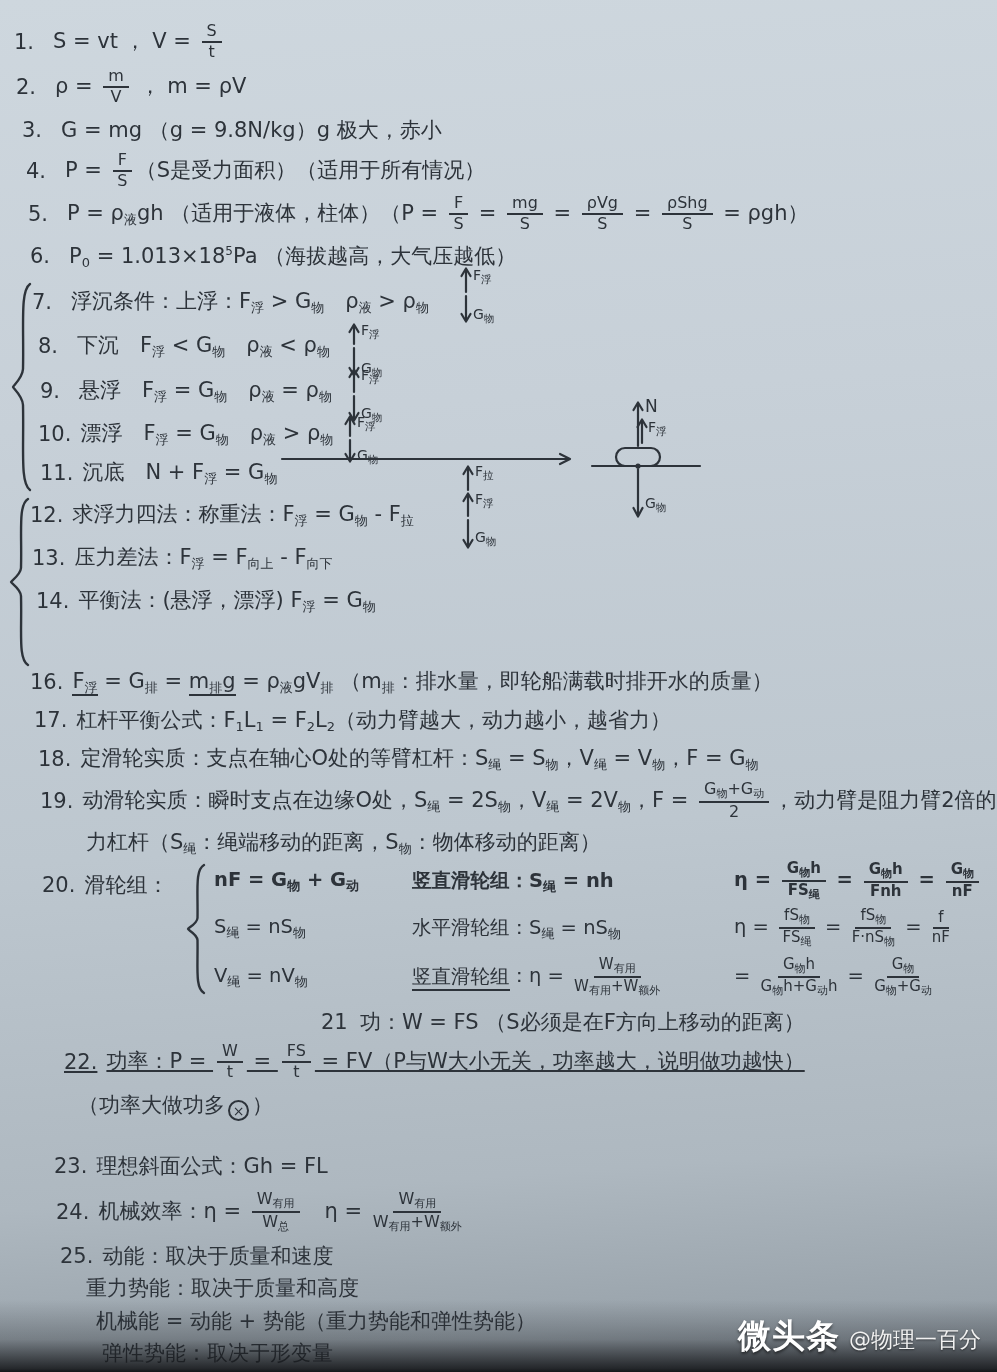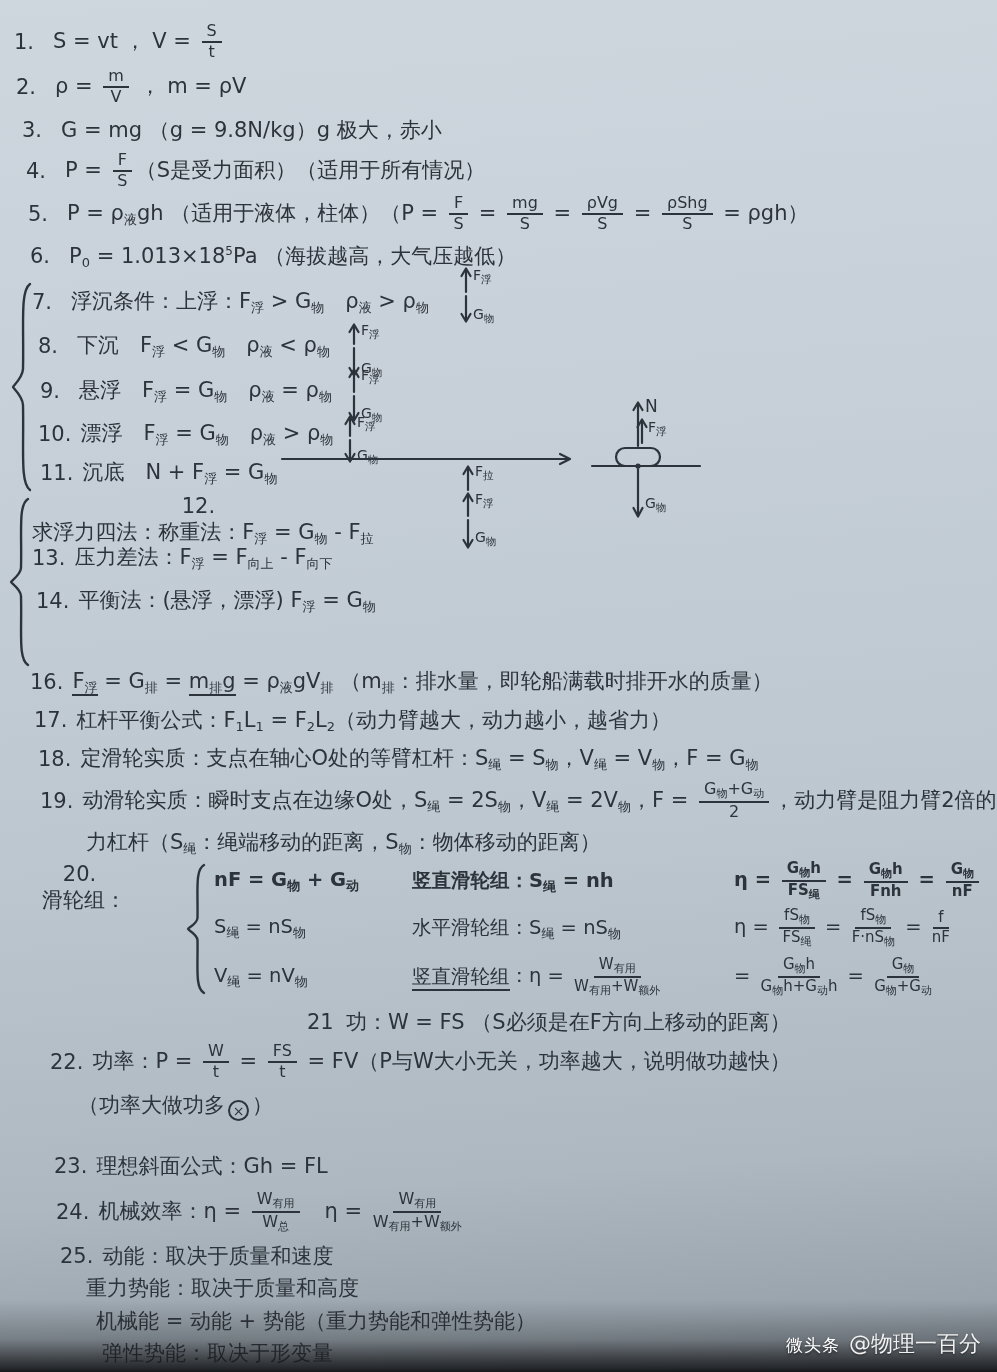--- a/index.html
+++ b/index.html
@@ -31,21 +31,21 @@
   .cell.c1{width:322px}
   
   .anno{position:absolute;overflow:visible;z-index:2}
   .anno line,.anno path{stroke:var(--ink,#2d333a);stroke-width:2.2;fill:none;stroke-linecap:round;stroke-linejoin:round}
   .anno circle{fill:var(--ink,#2d333a);stroke:none}
   .anno text{fill:var(--ink,#2d333a);font-family:"DejaVu Sans",sans-serif;font-size:14px}
   .anno text .tsub{font-size:10.5px}
   .brace path{stroke:var(--ink,#2d333a);stroke-width:2.4;fill:none;stroke-linecap:round}
   
   .wm{position:absolute;right:16px;bottom:13px;display:flex;align-items:baseline;gap:9px;z-index:5}
-  .wm .brand{font-size:17px;font-weight:normal;color:#ffffff;text-shadow:0 2px 3px rgba(0,0,0,.55);letter-spacing:1px}
+  .wm .brand{font-size:33px;font-weight:bold;color:#ffffff;text-shadow:0 2px 3px rgba(0,0,0,.55);letter-spacing:1px}
   .wm .handle{font-size:22px;color:#f1f1f1;text-shadow:0 1px 2px rgba(0,0,0,.5)}
 </style>
 </head>
 <body>
 
 <div class="page" style="--ink: #2d333a;">
 
   <svg class="anno brace" style="left:8px;top:281px" width="26" height="212" viewBox="0 0 26 212">
     <path d="M22 3 C12 10 16 44 15 88 C14.5 97 5 105 5 106 C5 107 14.5 115 15 124 C16 168 12 202 22 209"></path>
   </svg>
@@ -119,21 +119,21 @@
       <div class="line" style="height: 40px; margin-left: 6px;">
         <span class="num">10.</span>
         <span class="content"><span class="tx">漂浮　F</span><span class="sb">浮</span><span class="tx"> = G</span><span class="sb">物</span><span class="tx">　ρ</span><span class="sb">液</span><span class="tx"> &gt; ρ</span><span class="sb">物</span></span>
       </div>
       <div class="line" style="height: 38px; margin-left: 8px;">
         <span class="num">11.</span>
         <span class="content"><span class="tx">沉底　N + F</span><span class="sb">浮</span><span class="tx"> = G</span><span class="sb">物</span></span>
       </div>
     </div>
   <div class="blk" data-block="b3" style="left:30px;top:494px">
-      <div class="line" style="height: 42px; flex-direction: column;">
+      <div class="line" style="height: 42px;">
         <span class="num">12.</span>
         <span class="content"><span class="tx">求浮力四法：称重法：F</span><span class="sb">浮</span><span class="tx"> = G</span><span class="sb">物</span><span class="tx"> - F</span><span class="sb">拉</span></span>
       </div>
       <div class="line" style="height: 44px; margin-left: 2px;">
         <span class="num">13.</span>
         <span class="content"><span class="tx">压力差法：F</span><span class="sb">浮</span><span class="tx"> = F</span><span class="sb">向上</span><span class="tx"> - F</span><span class="sb">向下</span></span>
       </div>
       <div class="line" style="height: 42px; margin-left: 6px;">
         <span class="num">14.</span>
         <span class="content"><span class="tx">平衡法：(悬浮，漂浮) F</span><span class="sb">浮</span><span class="tx"> = G</span><span class="sb">物</span></span>
@@ -157,21 +157,21 @@
         <span class="content"><span class="tx">动滑轮实质：瞬时支点在边缘O处，S</span><span class="sb">绳</span><span class="tx"> = 2S</span><span class="sb">物</span><span class="tx">，V</span><span class="sb">绳</span><span class="tx"> = 2V</span><span class="sb">物</span><span class="tx">，F = </span><span class="fr">
             <span class="fn"><span class="tx">G</span><span class="sb">物</span><span class="tx">+G</span><span class="sb">动</span></span>
             <span class="fd"><span class="tx">2</span></span>
           </span><span class="tx">，动力臂是阻力臂2倍的省</span></span>
       </div>
       <div class="line" style="height: 38px; margin-left: 56px;">
         <span class="content"><span class="tx">力杠杆（S</span><span class="sb">绳</span><span class="tx">：绳端移动的距离，S</span><span class="sb">物</span><span class="tx">：物体移动的距离）</span></span>
       </div>
     </div>
   <div class="blk" data-block="b5l" style="left:42px;top:862px">
-      <div class="line" style="height: 46px; flex-direction: column;">
+      <div class="line" style="height: 46px;">
         <span class="num">20.</span>
         <span class="content"><span class="tx">滑轮组：</span></span>
       </div>
     </div>
   <div class="blk" data-block="b5" style="left:214px;top:858px">
       <div class="line" style="height: 46px; font-weight: bold;">
         <div class="cell c0"><span class="content"><span class="tx">nF = G</span><span class="sb">物</span><span class="tx"> + G</span><span class="sb">动</span></span></div>
         <div class="cell c1"><span class="content"><span class="tx">竖直滑轮组：S</span><span class="sb">绳</span><span class="tx"> = nh</span></span></div>
         <div class="cell c2"><span class="content"><span class="tx">η = </span><span class="fr">
               <span class="fn"><span class="tx">G</span><span class="sb">物</span><span class="tx">h</span></span>
@@ -211,21 +211,21 @@
               <span class="fn"><span class="tx">G</span><span class="sb">物</span></span>
               <span class="fd"><span class="tx">G</span><span class="sb">物</span><span class="tx">+G</span><span class="sb">动</span></span>
             </span></span></div>
       </div>
     </div>
   <div class="blk" data-block="b6" style="left:48px;top:1002px">
       <div class="line" style="height: 39px;  justify-content: flex-end;">
         <span class="num">21</span>
         <span class="content"><span class="tx">功：W = FS （S必须是在F方向上移动的距离）</span></span>
       </div>
-      <div class="line" style="height: 41px; margin-left: 2px;">
+      <div class="line" style="height: 41px; margin-left: 16px; text-decoration: underline;">
         <span class="num">22.</span>
         <span class="content"><span class="tx">功率：P = </span><span class="fr">
             <span class="fn"><span class="tx">W</span></span>
             <span class="fd"><span class="tx">t</span></span>
           </span><span class="tx"> = </span><span class="fr">
             <span class="fn"><span class="tx">FS</span></span>
             <span class="fd"><span class="tx">t</span></span>
           </span><span class="tx"> = FV（P与W大小无关，功率越大，说明做功越快）</span></span>
       </div>
       <div class="line" style="height: 48px; margin-left: 30px;">

